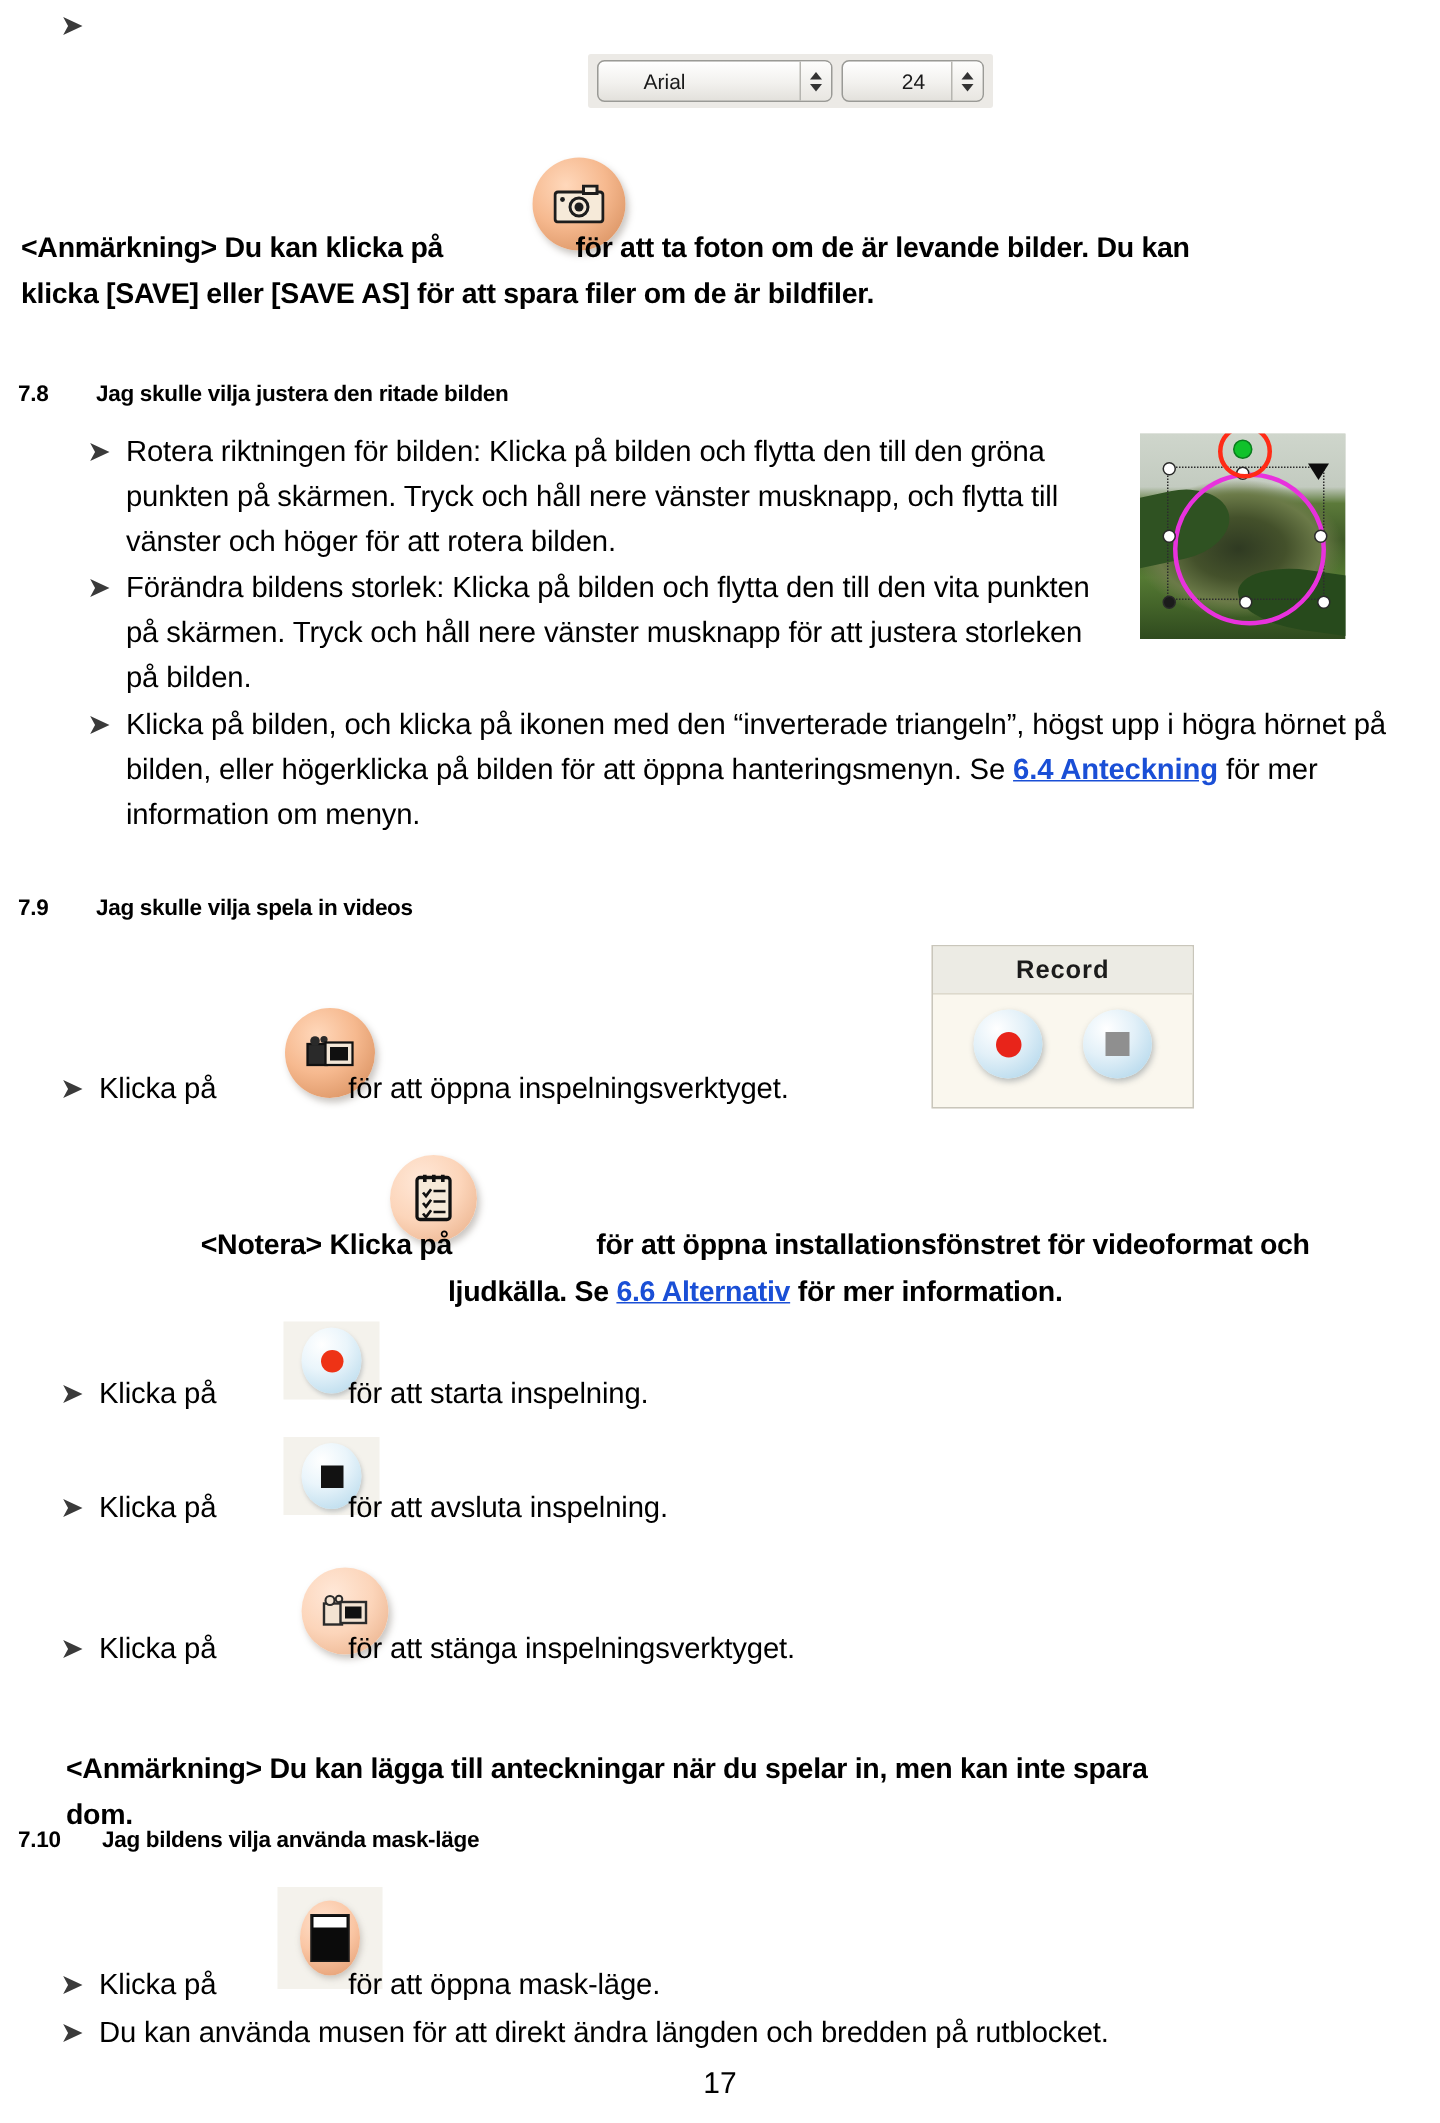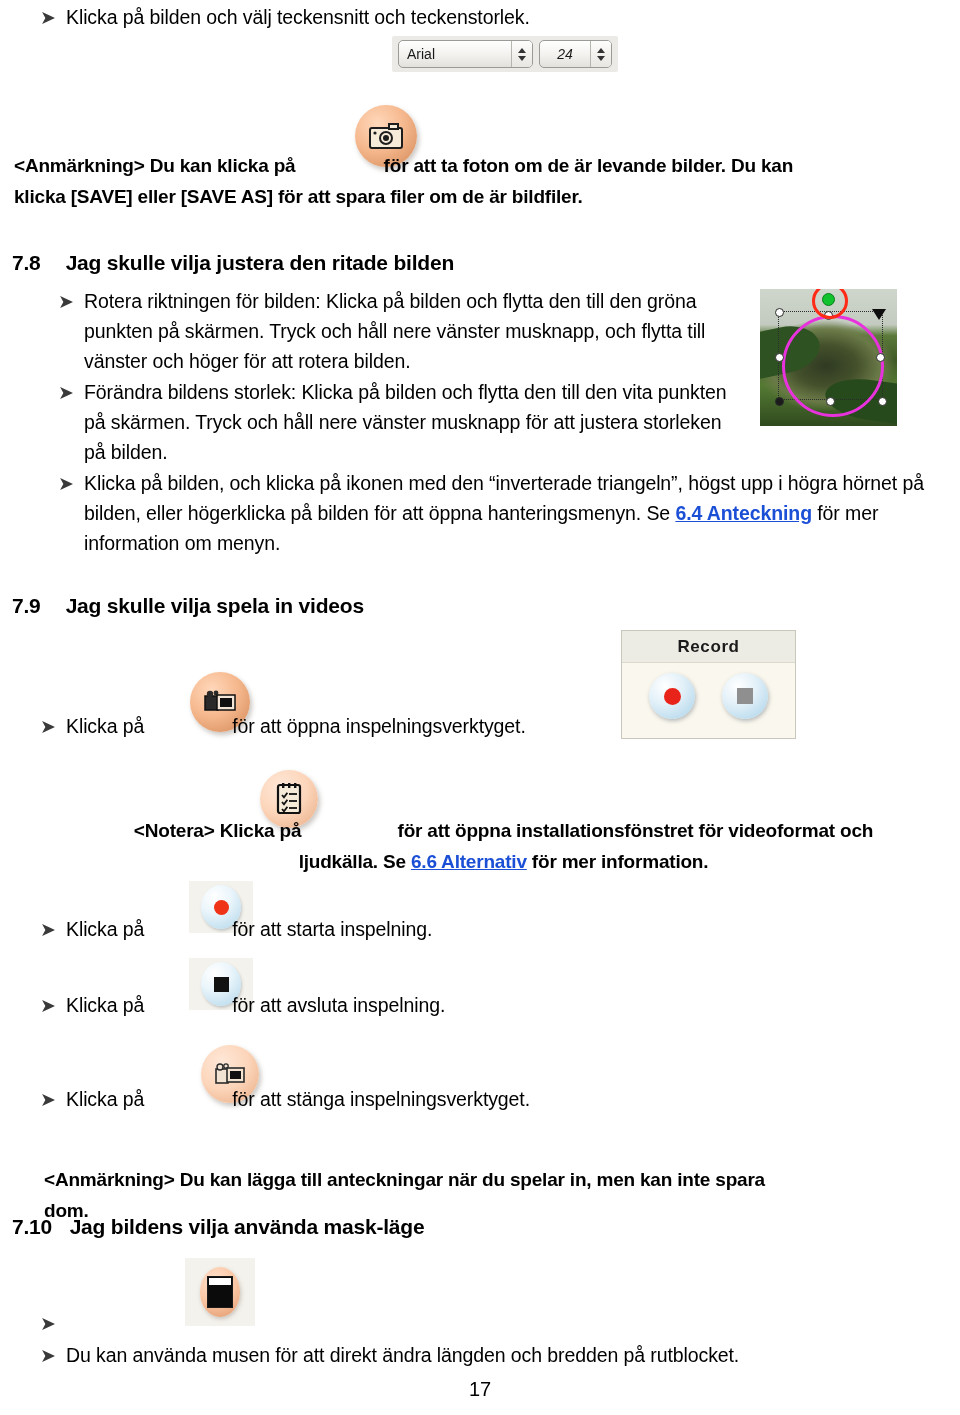--- a/index.html
+++ b/index.html
@@ -33,21 +33,21 @@
     color: #3a3a3a;
     font-family: "DejaVu Sans", sans-serif;
   }
   .btxt {
     font-size: 19.5px;
     line-height: 30px;
     letter-spacing: -0.1px;
   }
   .heading {
     position: absolute;
-    font-size: 21px;
+    font-size: 15px;
     font-weight: bold;
     line-height: 28px;
     letter-spacing: -0.2px;
   }
   .heading .num {
     display: inline-block;
   }
   .note {
     position: absolute;
     font-size: 19px;
@@ -83,31 +83,32 @@
   }
   .combo {
     display: flex;
     align-items: stretch;
     border: 1px solid #9a9a96;
     border-radius: 5px;
     background: linear-gradient(to bottom, #ffffff 0%, #f2f1ee 55%, #e3e1dc 100%);
     box-shadow: inset 0 1px 0 #ffffff;
     height: 26px;
     overflow: hidden;
+    padding-left: 22px;
   }
   .combo-value {
     display: flex;
     align-items: center;
     padding: 0 8px;
     font-size: 14px;
     color: #1a1a1a;
     font-family: "Liberation Sans", sans-serif;
   }
   .combo.font-name .combo-value { width: 96px; }
-  .combo.font-size .combo-value { width: 34px; justify-content: center; font-style: italic; }
+  .combo.font-size .combo-value { width: 34px; justify-content: center; }
   .spinner {
     width: 20px;
     border-left: 1px solid #b6b5b0;
     display: flex;
     flex-direction: column;
     align-items: center;
     justify-content: center;
     gap: 3px;
     background: linear-gradient(to bottom, #fdfdfc 0%, #e8e6e1 100%);
   }
@@ -321,21 +322,20 @@
     border-top: 11px solid #0d0d0d;
   }
 </style>
 </head>
 <body>
 
 <div class="page">
 
   <div class="bullet-row" style="left:40px; top:2px; width:820px;">
     <span class="bullet-glyph">➤</span>
-    <span class="btxt">Klicka på bilden och välj teckensnitt och teckenstorlek.</span>
   </div>
 
   <div class="font-toolbar" style="left:392px; top:36px;">
     <div class="combo font-name">
       <div class="combo-value">Arial</div>
       <div class="spinner">
         <div class="spin-up"></div>
         <div class="spin-down"></div>
       </div>
     </div>
@@ -522,20 +522,23 @@
   </div>
 
   <div class="mask-btn" style="left:185px; top:1258px; width:70px; height:68px;">
     <div class="oval">
         <span class="glyph"></span>
       </div>
   </div>
 
   <div class="bullet-row" style="left:40px; top:1308px; width:620px;">
     <span class="bullet-glyph">➤</span>
+    <span class="btxt">
+      <span>Klicka på</span><span class="inline-gap" style="width:88px;"></span><span>för att öppna mask-läge.</span>
+    </span>
   </div>
 
   <div class="bullet-row" style="left:40px; top:1340px; width:900px;">
     <span class="bullet-glyph">➤</span>
     <span class="btxt">Du kan använda musen för att direkt ändra längden och bredden på rutblocket.</span>
   </div>
 
   <div class="pagenum" style="top:1378px;">17</div>
 
 </div>

